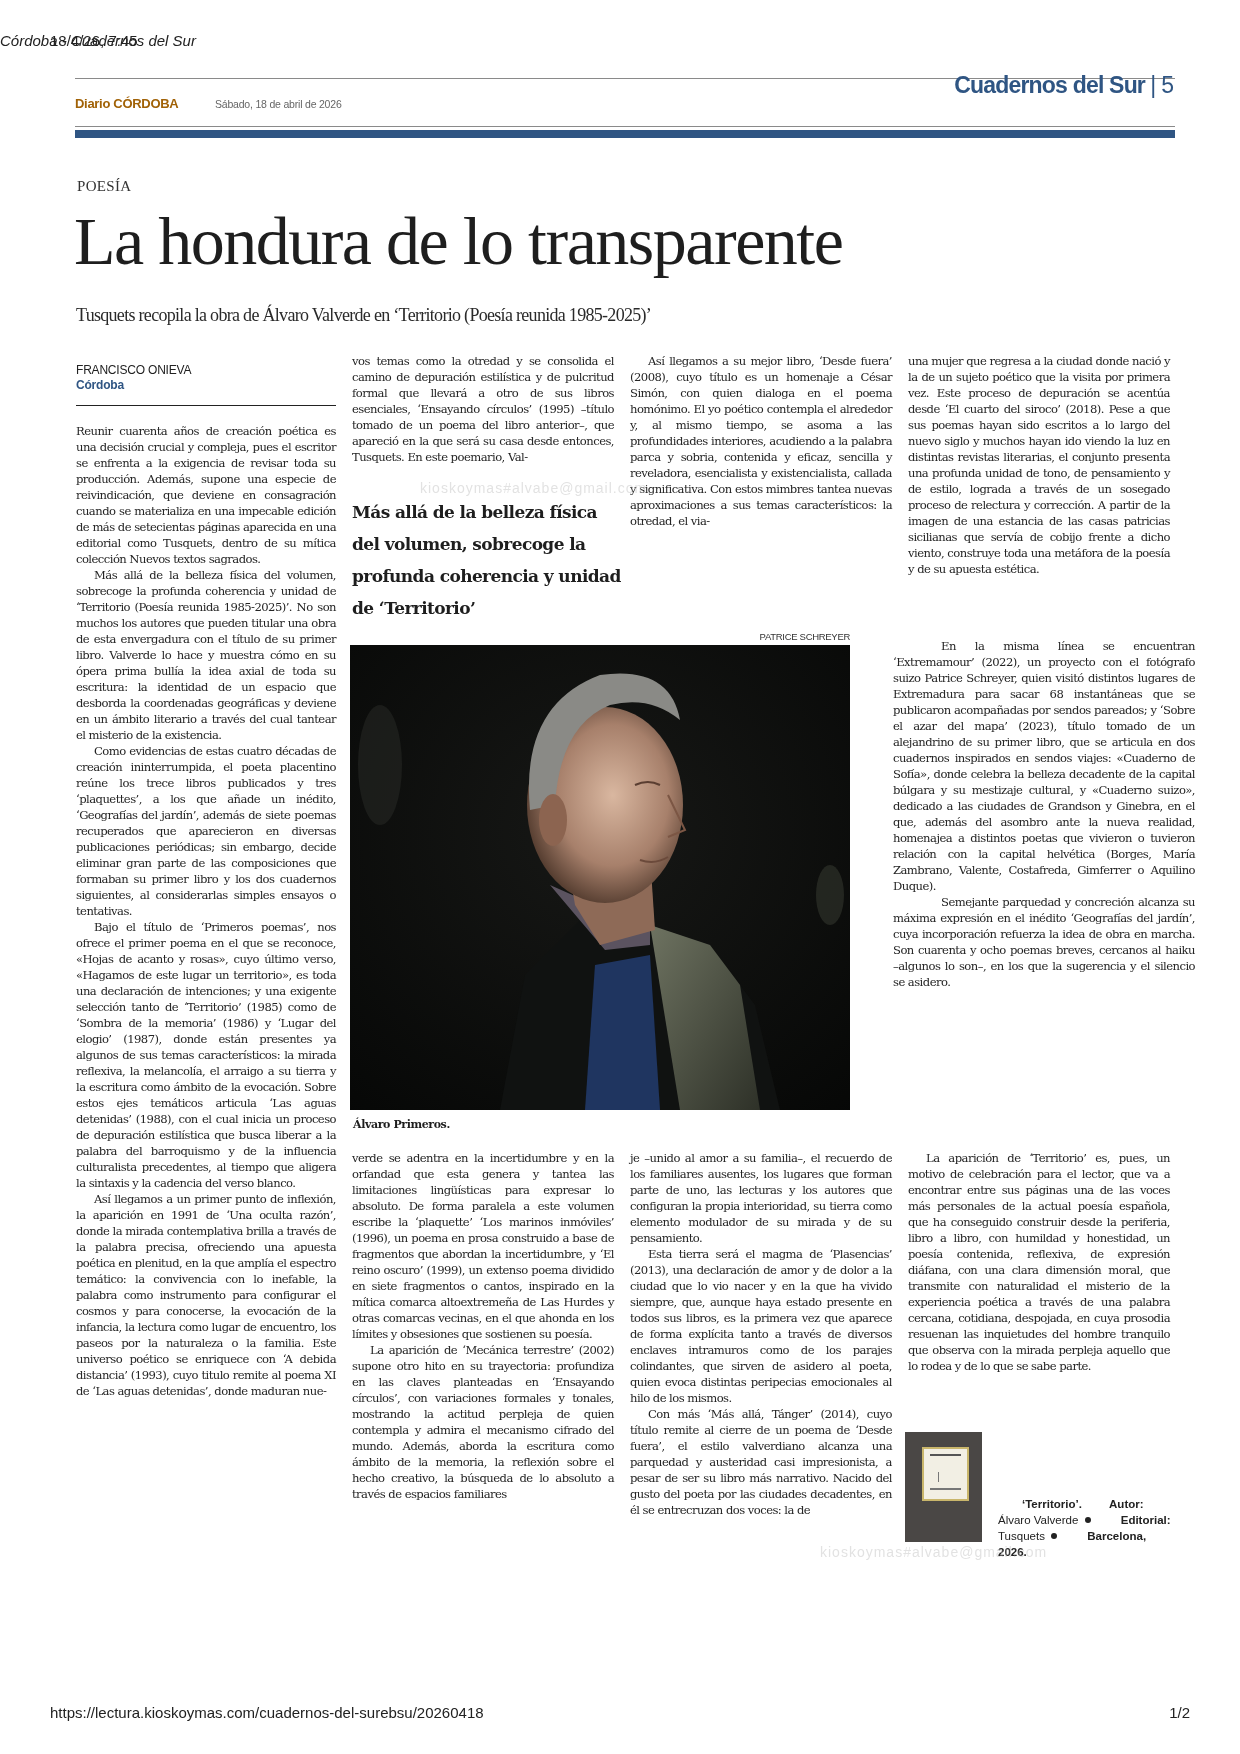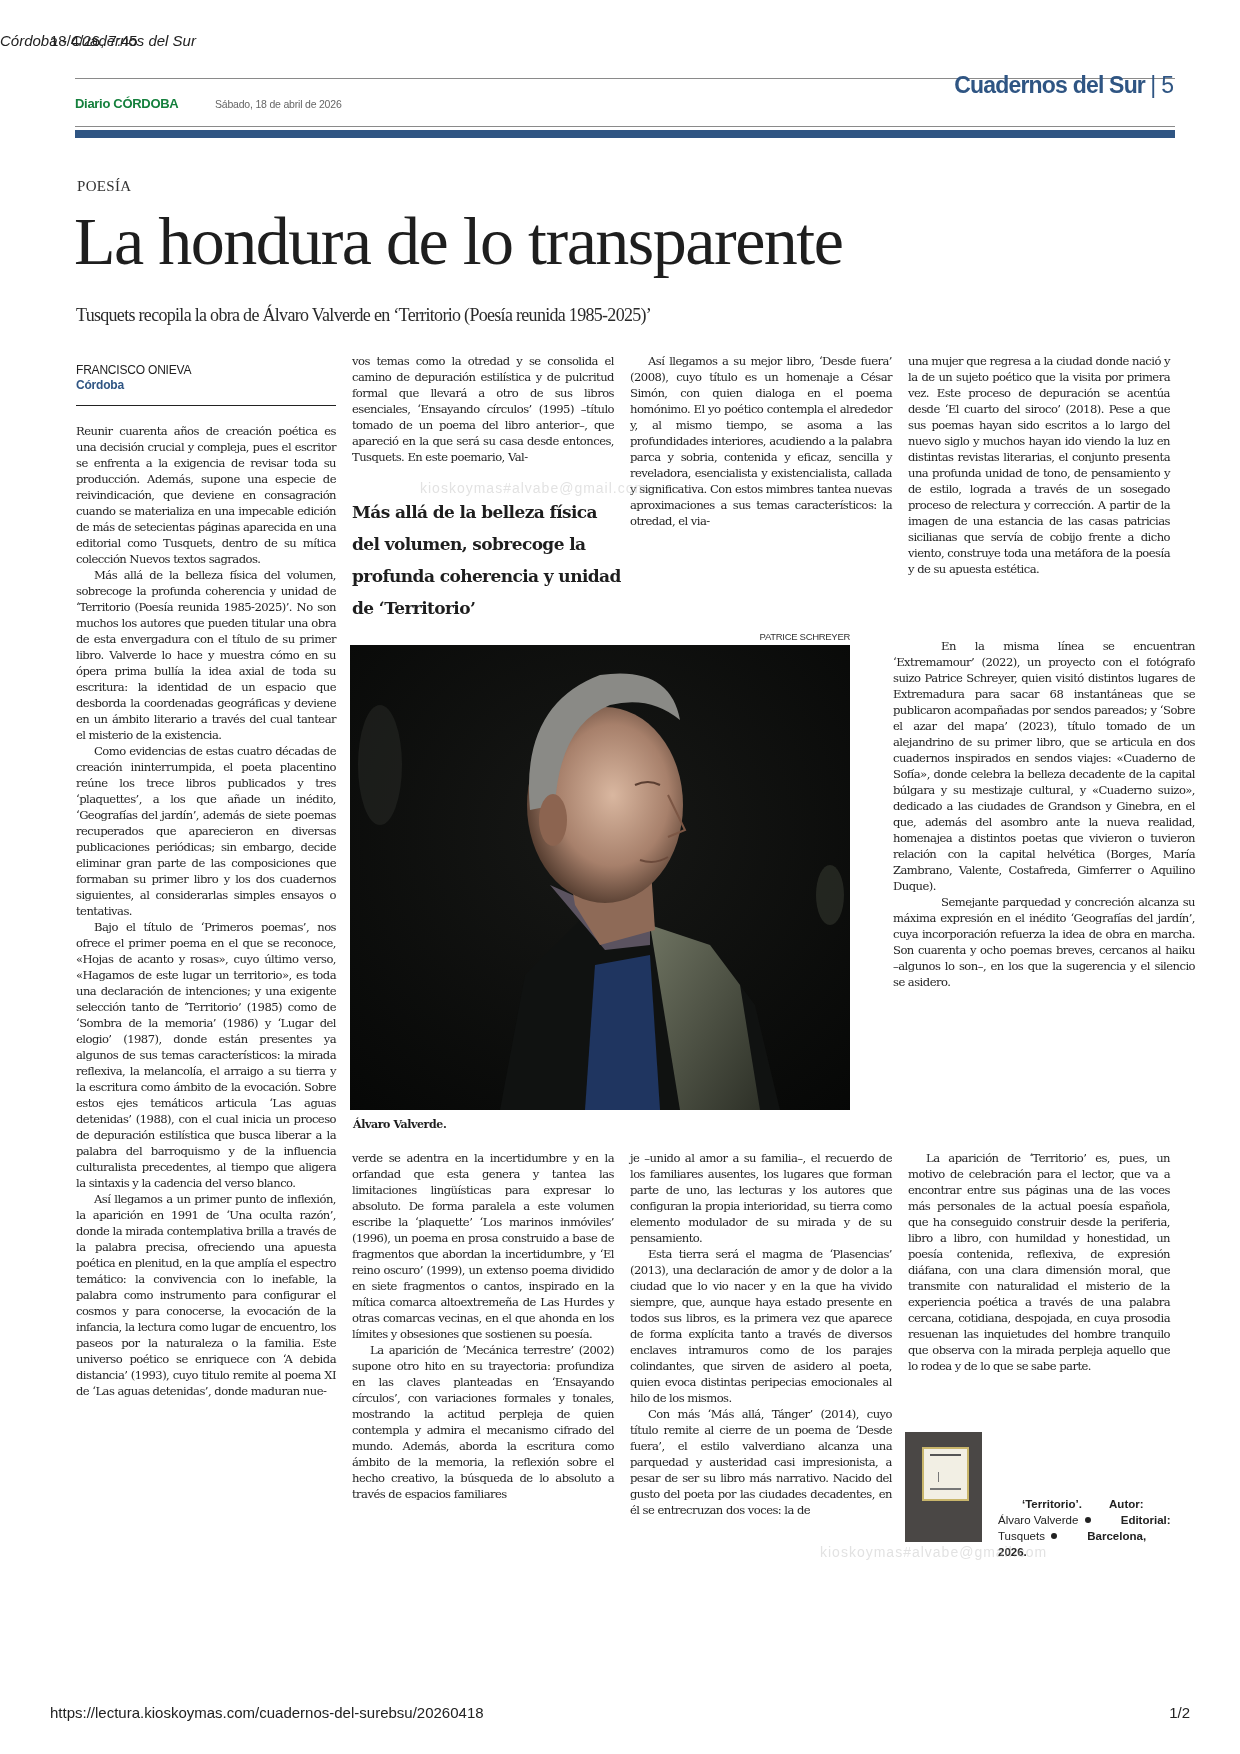--- a/index.html
+++ b/index.html
@@ -3,21 +3,21 @@
 <meta charset="utf-8">
 <style>
   html,body{margin:0;padding:0;background:#fff;}
   body{width:1240px;height:1754px;position:relative;overflow:hidden;color:#1e1e1e;font-family:"DejaVu Serif",serif;}
   .abs{position:absolute;}
   
   .print-hdr{font-family:"Liberation Sans",sans-serif;font-size:15px;color:#222;}
   
   .rule{position:absolute;left:75px;width:1100px;height:0;border-top:1.5px solid #8a8a8a;}
   .band{position:absolute;left:75px;width:1100px;height:8px;background:#2f5583;top:130px;}
-  .paper-name{font-family:"Liberation Sans",sans-serif;font-weight:bold;font-size:13px;letter-spacing:-0.3px;color:#15803d;}
+  .paper-name{font-family:"Liberation Sans",sans-serif;font-weight:bold;font-size:13px;letter-spacing:-0.3px;color:#a16207;}
   .paper-date{font-family:"Liberation Sans",sans-serif;font-size:10.5px;color:#666;letter-spacing:-0.2px;}
   .section-name{font-family:"Liberation Sans",sans-serif;font-weight:bold;font-size:23px;color:#2f5583;letter-spacing:-0.8px;}
   .page-num{font-family:"Liberation Sans",sans-serif;font-size:23px;color:#2f5583;}
   .sep{color:#2f5583;font-family:"Liberation Sans",sans-serif;font-size:23px;font-weight:300;}
   
   .kicker{font-family:"Liberation Serif",serif;font-size:15px;letter-spacing:0.3px;color:#333;}
   .headline{font-family:"Liberation Serif",serif;font-size:68px;letter-spacing:-1.5px;color:#1e1e1e;line-height:1;white-space:nowrap;}
   .subhead{font-family:"Liberation Serif",serif;font-size:18px;letter-spacing:-0.7px;color:#2a2a2a;white-space:nowrap;}
   .byline-name{font-family:"Liberation Sans",sans-serif;font-size:12px;color:#222;letter-spacing:-0.2px;}
   .byline-city{font-family:"Liberation Sans",sans-serif;font-size:12px;color:#2f5583;font-weight:bold;letter-spacing:-0.2px;}
@@ -121,21 +121,21 @@
     <path d="M180 165 Q170 60 250 30 Q320 20 330 75 Q300 50 260 60 Q210 80 205 160 Z" fill="#8a8a86"></path>
 
     <ellipse cx="203" cy="175" rx="14" ry="26" fill="#8c6450"></ellipse>
 
     <path d="M318 150 L335 185 L318 192" stroke="#7b5644" stroke-width="2" fill="none"></path>
     <path d="M285 140 Q298 134 310 140" stroke="#5a3e31" stroke-width="2" fill="none"></path>
     <path d="M290 215 Q305 220 318 212" stroke="#6b4a3b" stroke-width="2" fill="none"></path>
   </svg>
 </div>
 
-<div class="abs caption" style="left:353px;top:1118px;">Álvaro Valverde.</div>
+<div class="abs caption" style="left:353px;top:1118px;">Álvaro Primeros.</div>
 
 <div class="col" style="left:868px;top:638px;width:302px;margin-left:25px;">
   <p class="ind" style="text-indent:48px;">En la misma línea se encuentran ‘Extremamour’ (2022), un proyecto con el fotógrafo suizo Patrice Schreyer, quien visitó distintos lugares de Extremadura para sacar 68 instantáneas que se publicaron acompañadas por sendos pareados; y ‘Sobre el azar del mapa’ (2023), título tomado de un alejandrino de su primer libro, que se articula en dos cuadernos inspirados en sendos viajes: «Cuaderno de Sofía», donde celebra la belleza decadente de la capital búlgara y su mestizaje cultural, y «Cuaderno suizo», dedicado a las ciudades de Grandson y Ginebra, en el que, además del asombro ante la nueva realidad, homenajea a distintos poetas que vivieron o tuvieron relación con la capital helvética (Borges, María Zambrano, Valente, Costafreda, Gimferrer o Aquilino Duque).</p>
   <p class="ind" style="text-indent:48px;">Semejante parquedad y concreción alcanza su máxima expresión en el inédito ‘Geografías del jardín’, cuya incorporación refuerza la idea de obra en marcha. Son cuarenta y ocho poemas breves, cercanos al haiku –algunos lo son–, en los que la sugerencia y el silencio se asidero.</p>
 </div>
 
 <div class="col" style="left:352px;top:1150px;width:262px;">
   <p>verde se adentra en la incertidumbre y en la orfandad que esta genera y tantea las limitaciones lingüísticas para expresar lo absoluto. De forma paralela a este volumen escribe la ‘plaquette’ ‘Los marinos inmóviles’ (1996), un poema en prosa construido a base de fragmentos que abordan la incertidumbre, y ‘El reino oscuro’ (1999), un extenso poema dividido en siete fragmentos o cantos, inspirado en la mítica comarca altoextremeña de Las Hurdes y otras comarcas vecinas, en el que ahonda en los límites y obsesiones que sostienen su poesía.</p>
   <p class="ind">La aparición de ‘Mecánica terrestre’ (2002) supone otro hito en su trayectoria: profundiza en las claves planteadas en ‘Ensayando círculos’, con variaciones formales y tonales, mostrando la actitud perpleja de quien contempla y admira el mecanismo cifrado del mundo. Además, aborda la escritura como ámbito de la memoria, la reflexión sobre el hecho creativo, la búsqueda de lo absoluto a través de espacios familiares</p>
 </div>

